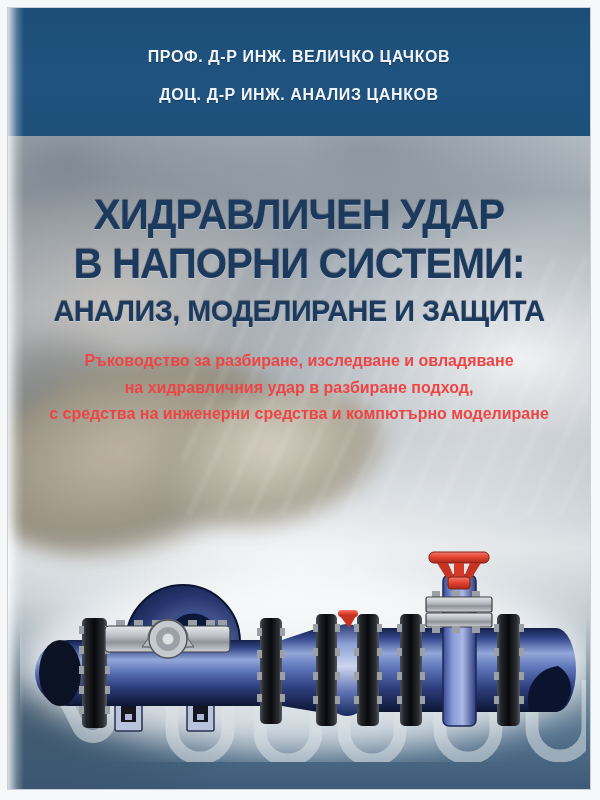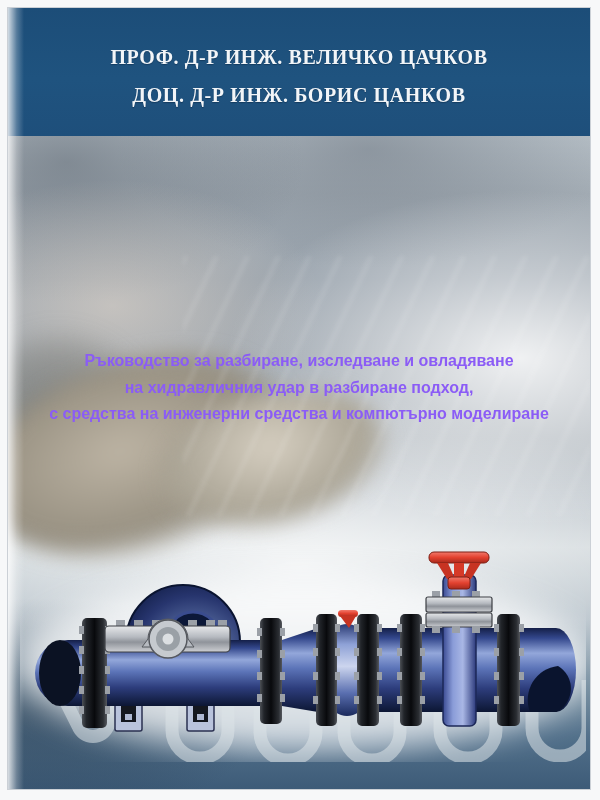--- a/index.html
+++ b/index.html
@@ -5,22 +5,22 @@
   html,body{margin:0;padding:0;background:#e9ebee;}
   .page{position:relative;width:600px;height:800px;background:#f7f8f9;overflow:hidden;
         font-family:"Liberation Sans", sans-serif;}
   .cover{position:absolute;left:8px;top:8px;width:582px;height:781px;overflow:hidden;
          box-shadow:0 0 0 1px rgba(120,135,150,.35), inset 0 0 22px rgba(40,60,80,.25);}
   
   .band{position:absolute;left:0;top:0;width:100%;height:128px;
         background:linear-gradient(180deg,#1c4d78 0%,#1f537f 55%,#1e4f7b 100%);
         display:flex;flex-direction:column;align-items:center;justify-content:flex-start;
         padding-top:30px;box-sizing:border-box;z-index:3;}
-  .author{color:#f2f5f8;font-weight:bold;font-size:20px;line-height:38px;letter-spacing:.6px;
-          text-shadow:0 1px 1px rgba(0,20,40,.35);white-space:nowrap;font-family:Liberation Serif, serif;}
+  .author{color:#f2f5f8;font-weight:bold;font-size:16px;line-height:38px;letter-spacing:.6px;
+          text-shadow:0 1px 1px rgba(0,20,40,.35);white-space:nowrap;}
   
   .photo{position:absolute;left:0;top:128px;width:100%;height:653px;
     background:
       radial-gradient(420px 240px at 88% 34%, rgba(255,255,255,.85), rgba(255,255,255,0) 70%),
       radial-gradient(300px 180px at 18% 26%, rgba(233,220,206,.55), rgba(233,220,206,0) 70%),
       radial-gradient(340px 200px at 10% 4%, rgba(84,94,105,.50), rgba(84,94,105,0) 70%),
       radial-gradient(360px 170px at 62% 2%, rgba(96,106,118,.45), rgba(96,106,118,0) 70%),
       radial-gradient(520px 240px at 50% 66%, rgba(255,255,255,.75), rgba(255,255,255,0) 72%),
       radial-gradient(300px 150px at 6% 88%, rgba(38,58,78,.55), rgba(38,58,78,0) 75%),
       linear-gradient(180deg,#b7c0c7 0%,#a3acb4 9%,#97a1ab 22%,#9aa3ac 34%,#a7afb6 46%,
@@ -37,42 +37,47 @@
     background:repeating-linear-gradient(115deg, rgba(255,255,255,.20) 0 5px, rgba(255,255,255,0) 5px 28px);}
   .glare{position:absolute;left:0;top:0;bottom:0;width:16px;z-index:6;
     background:linear-gradient(90deg, rgba(255,255,255,.8), rgba(255,255,255,.25) 55%, rgba(255,255,255,0));}
   
   .title-block{position:absolute;left:0;top:182px;width:100%;text-align:center;z-index:3;}
   .title-line{color:#1b3a5e;font-weight:bold;font-size:42px;line-height:49px;letter-spacing:-1px;
               transform:scaleX(.96);transform-origin:center;
               text-shadow:0 1px 0 rgba(255,255,255,.25), 0 -1px 1px rgba(8,22,44,.45);}
   .title-line.small{font-size:30px;line-height:42px;letter-spacing:-.5px;margin-top:2px;}
   .subtitle-block{position:absolute;left:0;top:340px;width:100%;text-align:center;z-index:3;}
-  .subtitle-line{color:#8b5cf6;font-weight:bold;font-size:16px;line-height:26.5px;letter-spacing:0;}
+  .subtitle-line{color:#ef4444;font-weight:bold;font-size:16px;line-height:26.5px;letter-spacing:0;}
   
   .illustration{position:absolute;left:12px;top:522px;width:566px;height:232px;z-index:4;}
 </style>
 </head>
 <body>
 
 <div class="page">
   <div class="cover">
 
     <div class="band">
       <div class="author">ПРОФ. Д-Р ИНЖ. ВЕЛИЧКО ЦАЧКОВ</div>
-      <div class="author">ДОЦ. Д-Р ИНЖ. БОРИС ЦАНКОВ</div>
+      <div class="author">ДОЦ. Д-Р ИНЖ. АНАЛИЗ ЦАНКОВ</div>
     </div>
 
     <div class="photo">
       <div class="blob photo-flange-dark"></div>
       <div class="blob photo-pipe-main"></div>
       <div class="blob photo-pipe-coupling"></div>
       <div class="blob photo-streaks"></div>
     </div>
 
+    <div class="title-block">
+      <div class="title-line">ХИДРАВЛИЧЕН УДАР</div>
+      <div class="title-line">В НАПОРНИ СИСТЕМИ:</div>
+      <div class="title-line small">АНАЛИЗ, МОДЕЛИРАНЕ И ЗАЩИТА</div>
+    </div>
 
     <div class="subtitle-block">
       <div class="subtitle-line">Ръководство за разбиране, изследване и овладяване</div>
       <div class="subtitle-line">на хидравличния удар в разбиране подход,</div>
       <div class="subtitle-line">с средства на инженерни средства и компютърно моделиране</div>
     </div>
 
     <svg class="illustration" viewBox="0 0 566 232" xmlns="http://www.w3.org/2000/svg">
       <defs>
         <linearGradient id="pipeGrad" x1="0" y1="0" x2="0" y2="1">

